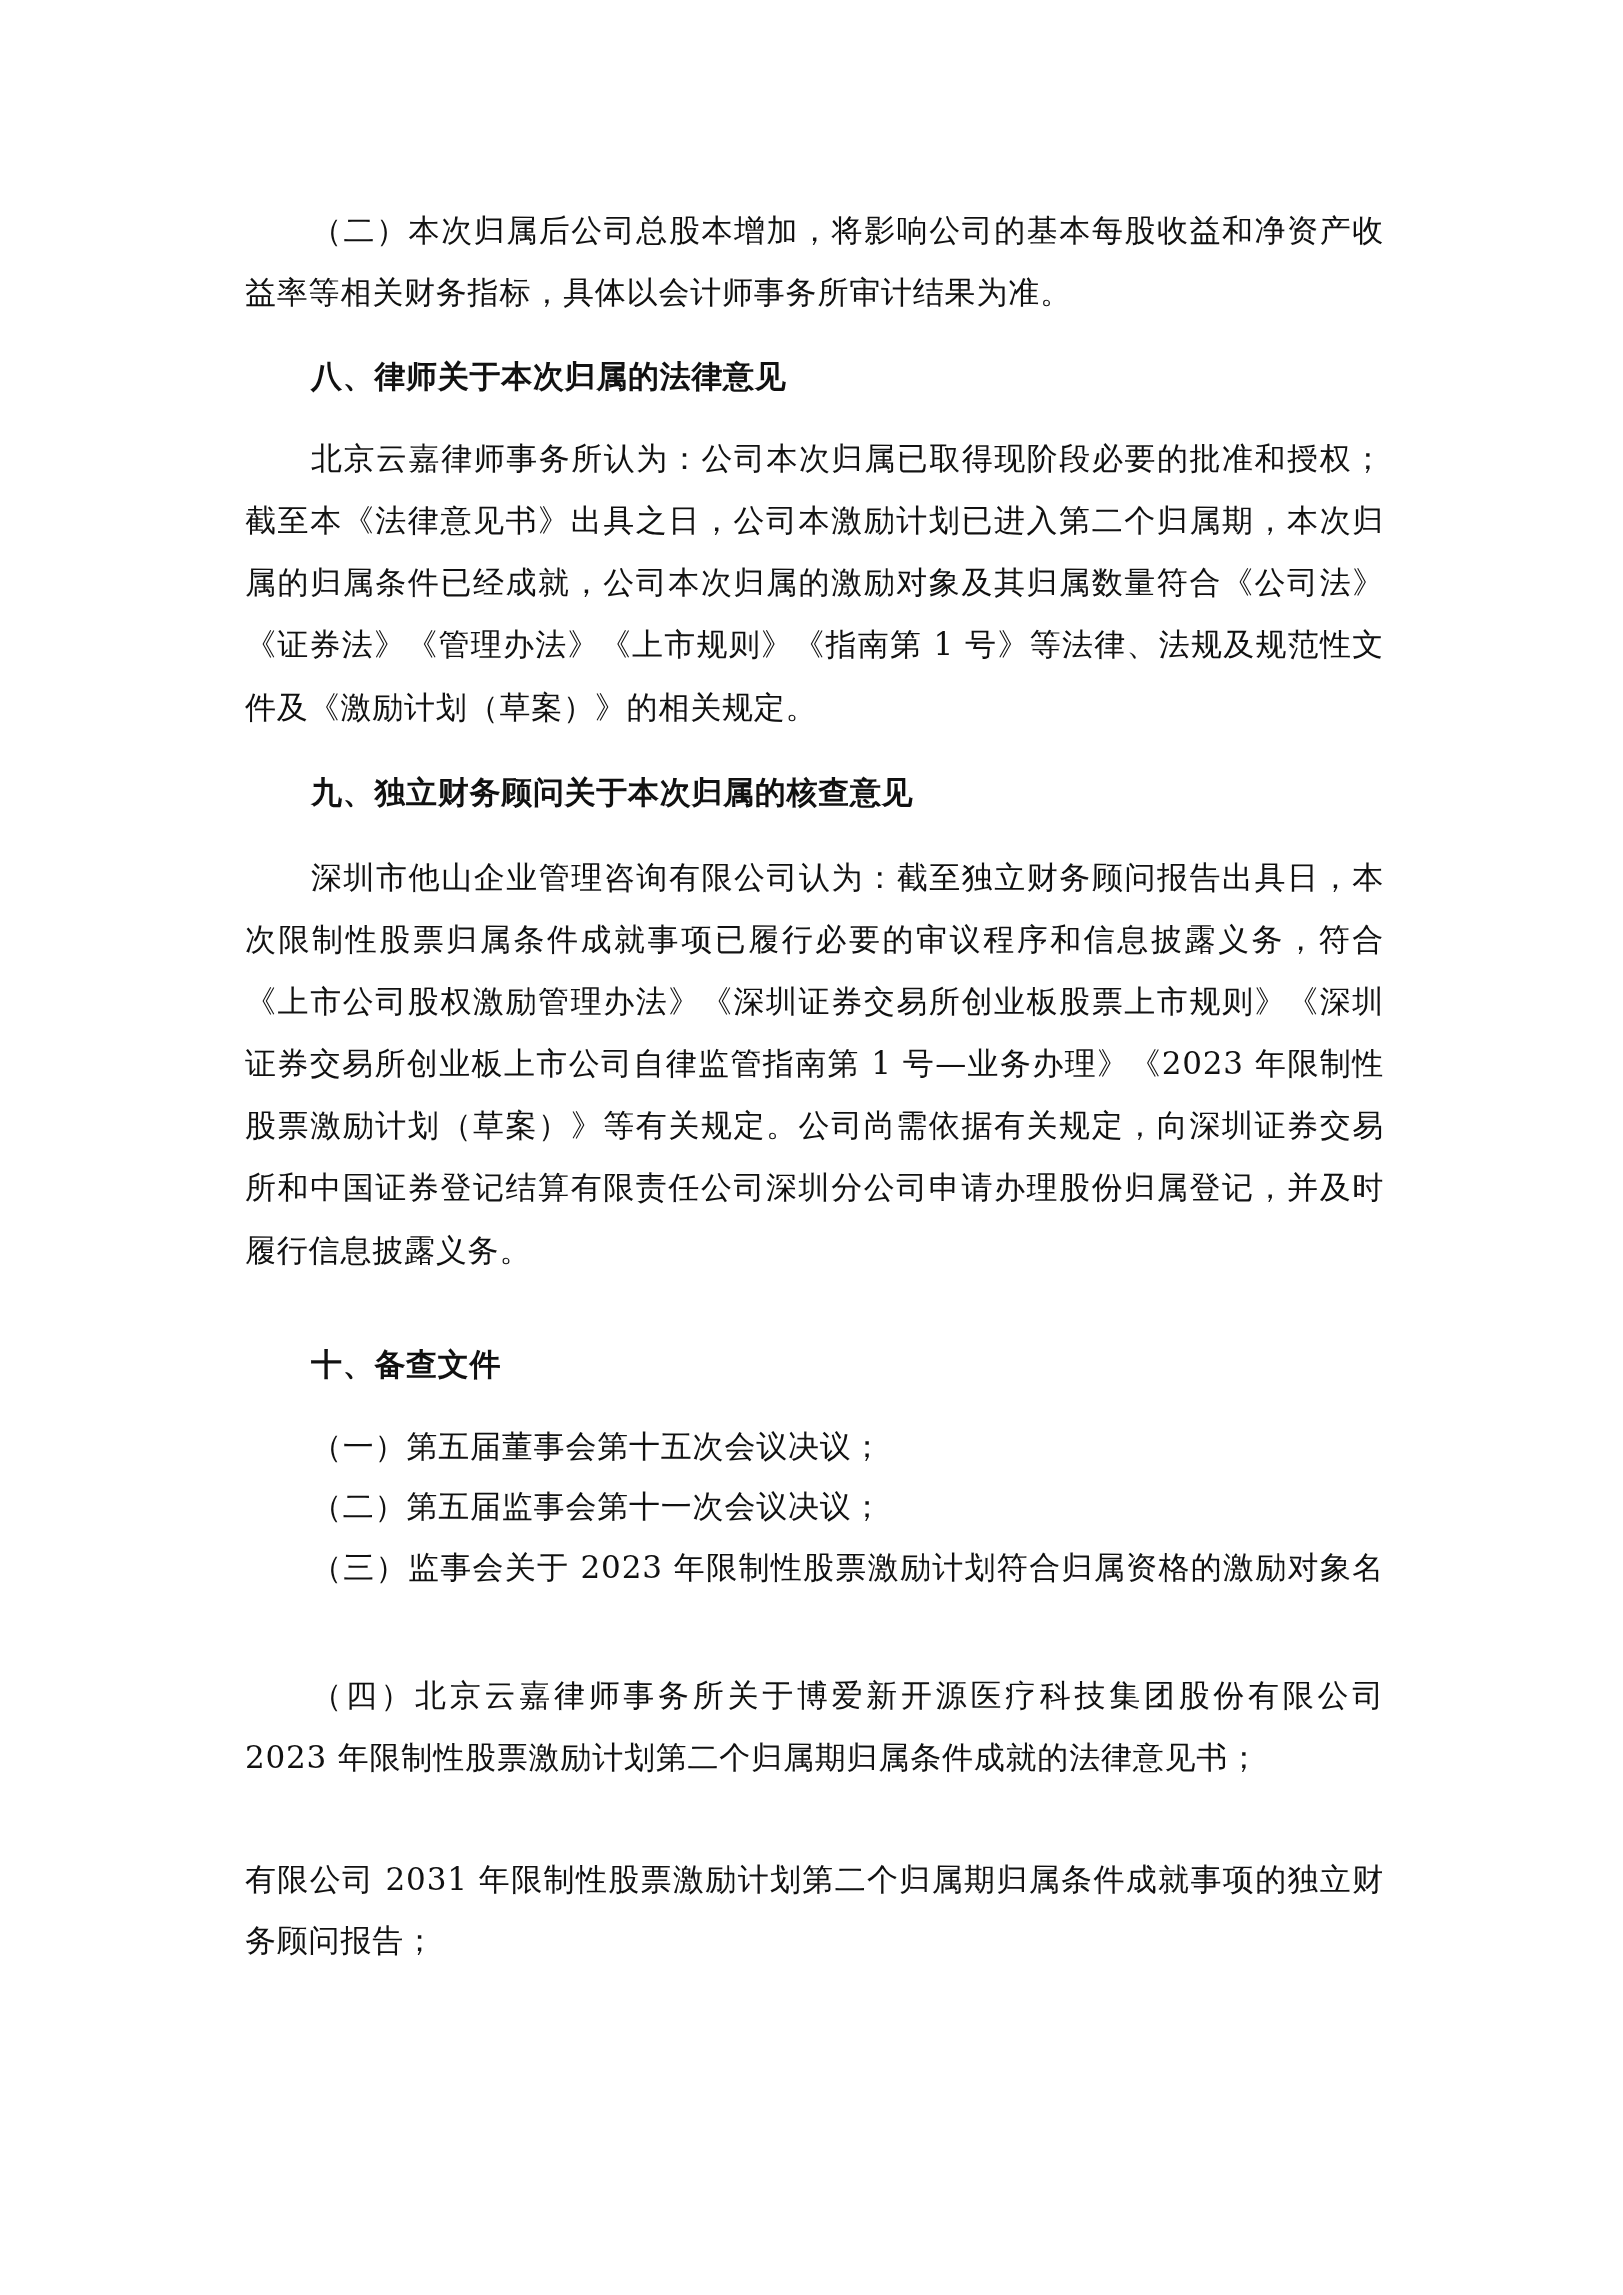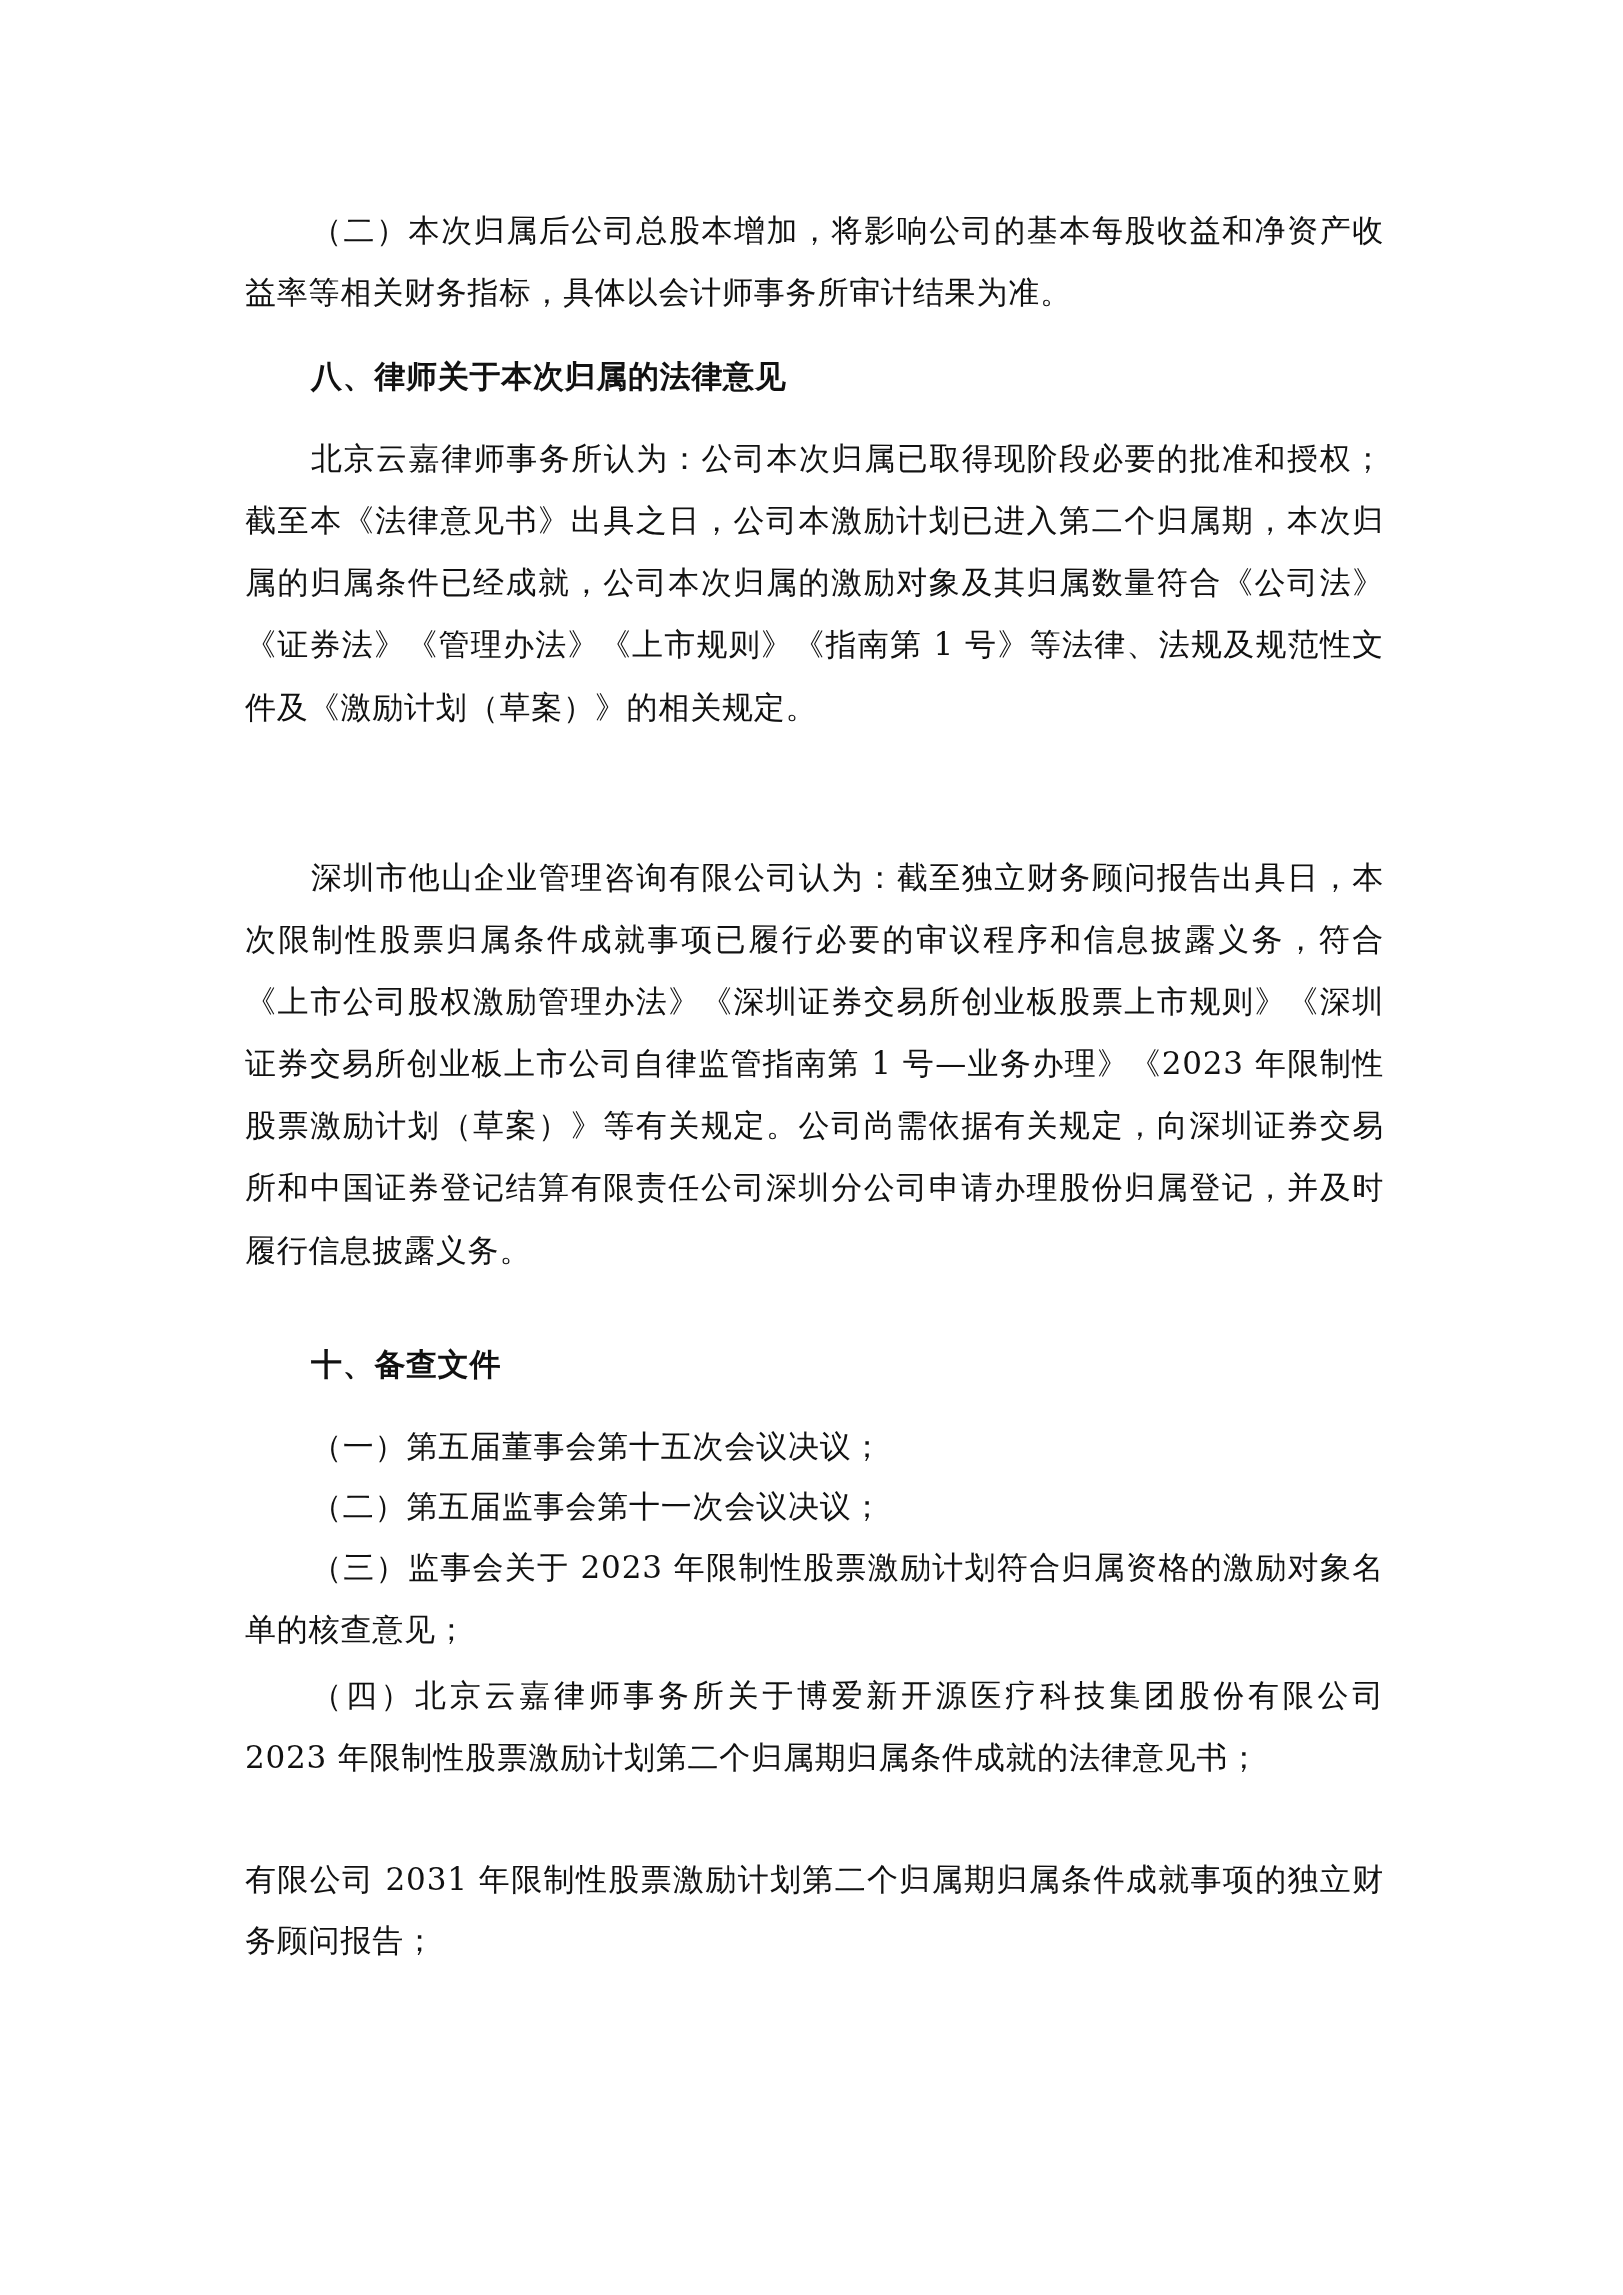--- a/index.html
+++ b/index.html
@@ -52,35 +52,35 @@
   <div class="line indent justify" style="top:204px;">（二）本次归属后公司总股本增加，将影响公司的基本每股收益和净资产收</div>
   <div class="line" style="top:266px;">益率等相关财务指标，具体以会计师事务所审计结果为准。</div>
 
   <div class="line indent heading" style="top:350px;">八、律师关于本次归属的法律意见</div>
   <div class="line indent justify" style="top:432px;">北京云嘉律师事务所认为：公司本次归属已取得现阶段必要的批准和授权；</div>
   <div class="line justify" style="top:494px;">截至本《法律意见书》出具之日，公司本激励计划已进入第二个归属期，本次归</div>
   <div class="line justify" style="top:556px;">属的归属条件已经成就，公司本次归属的激励对象及其归属数量符合《公司法》</div>
   <div class="line justify" style="top:618px;">《证券法》《管理办法》《上市规则》《指南第 1 号》等法律、法规及规范性文</div>
   <div class="line" style="top:681px;">件及《激励计划（草案）》的相关规定。</div>
 
+  <div class="line indent heading" style="top:766px;">九、独立财务顾问关于本次归属的核查意见</div>
   <div class="line indent justify" style="top:851px;">深圳市他山企业管理咨询有限公司认为：截至独立财务顾问报告出具日，本</div>
   <div class="line justify" style="top:913px;">次限制性股票归属条件成就事项已履行必要的审议程序和信息披露义务，符合</div>
   <div class="line justify" style="top:975px;">《上市公司股权激励管理办法》《深圳证券交易所创业板股票上市规则》《深圳</div>
   <div class="line justify" style="top:1037px;">证券交易所创业板上市公司自律监管指南第 1 号—业务办理》《2023 年限制性</div>
   <div class="line justify" style="top:1099px;">股票激励计划（草案）》等有关规定。公司尚需依据有关规定，向深圳证券交易</div>
   <div class="line justify" style="top:1161px;">所和中国证券登记结算有限责任公司深圳分公司申请办理股份归属登记，并及时</div>
   <div class="line" style="top:1224px;">履行信息披露义务。</div>
 
   <div class="line indent heading" style="top:1338px;">十、备查文件</div>
 
   <div class="line indent" style="top:1420px;">（一）第五届董事会第十五次会议决议；</div>
   <div class="line indent" style="top:1480px;">（二）第五届监事会第十一次会议决议；</div>
 
   <div class="line indent justify" style="top:1541px;">（三）监事会关于 2023 年限制性股票激励计划符合归属资格的激励对象名</div>
-  <div class="line" style="top:1603px;">单的核查意见；</div>
 
   <div class="line indent justify" style="top:1669px;">（四）北京云嘉律师事务所关于博爱新开源医疗科技集团股份有限公司</div>
   <div class="line" style="top:1731px;">2023 年限制性股票激励计划第二个归属期归属条件成就的法律意见书；</div>
 
   <div class="line justify" style="top:1853px;">有限公司 2031 年限制性股票激励计划第二个归属期归属条件成就事项的独立财</div>
   <div class="line" style="top:1914px;">务顾问报告；</div>
 
 </div>
 
 

